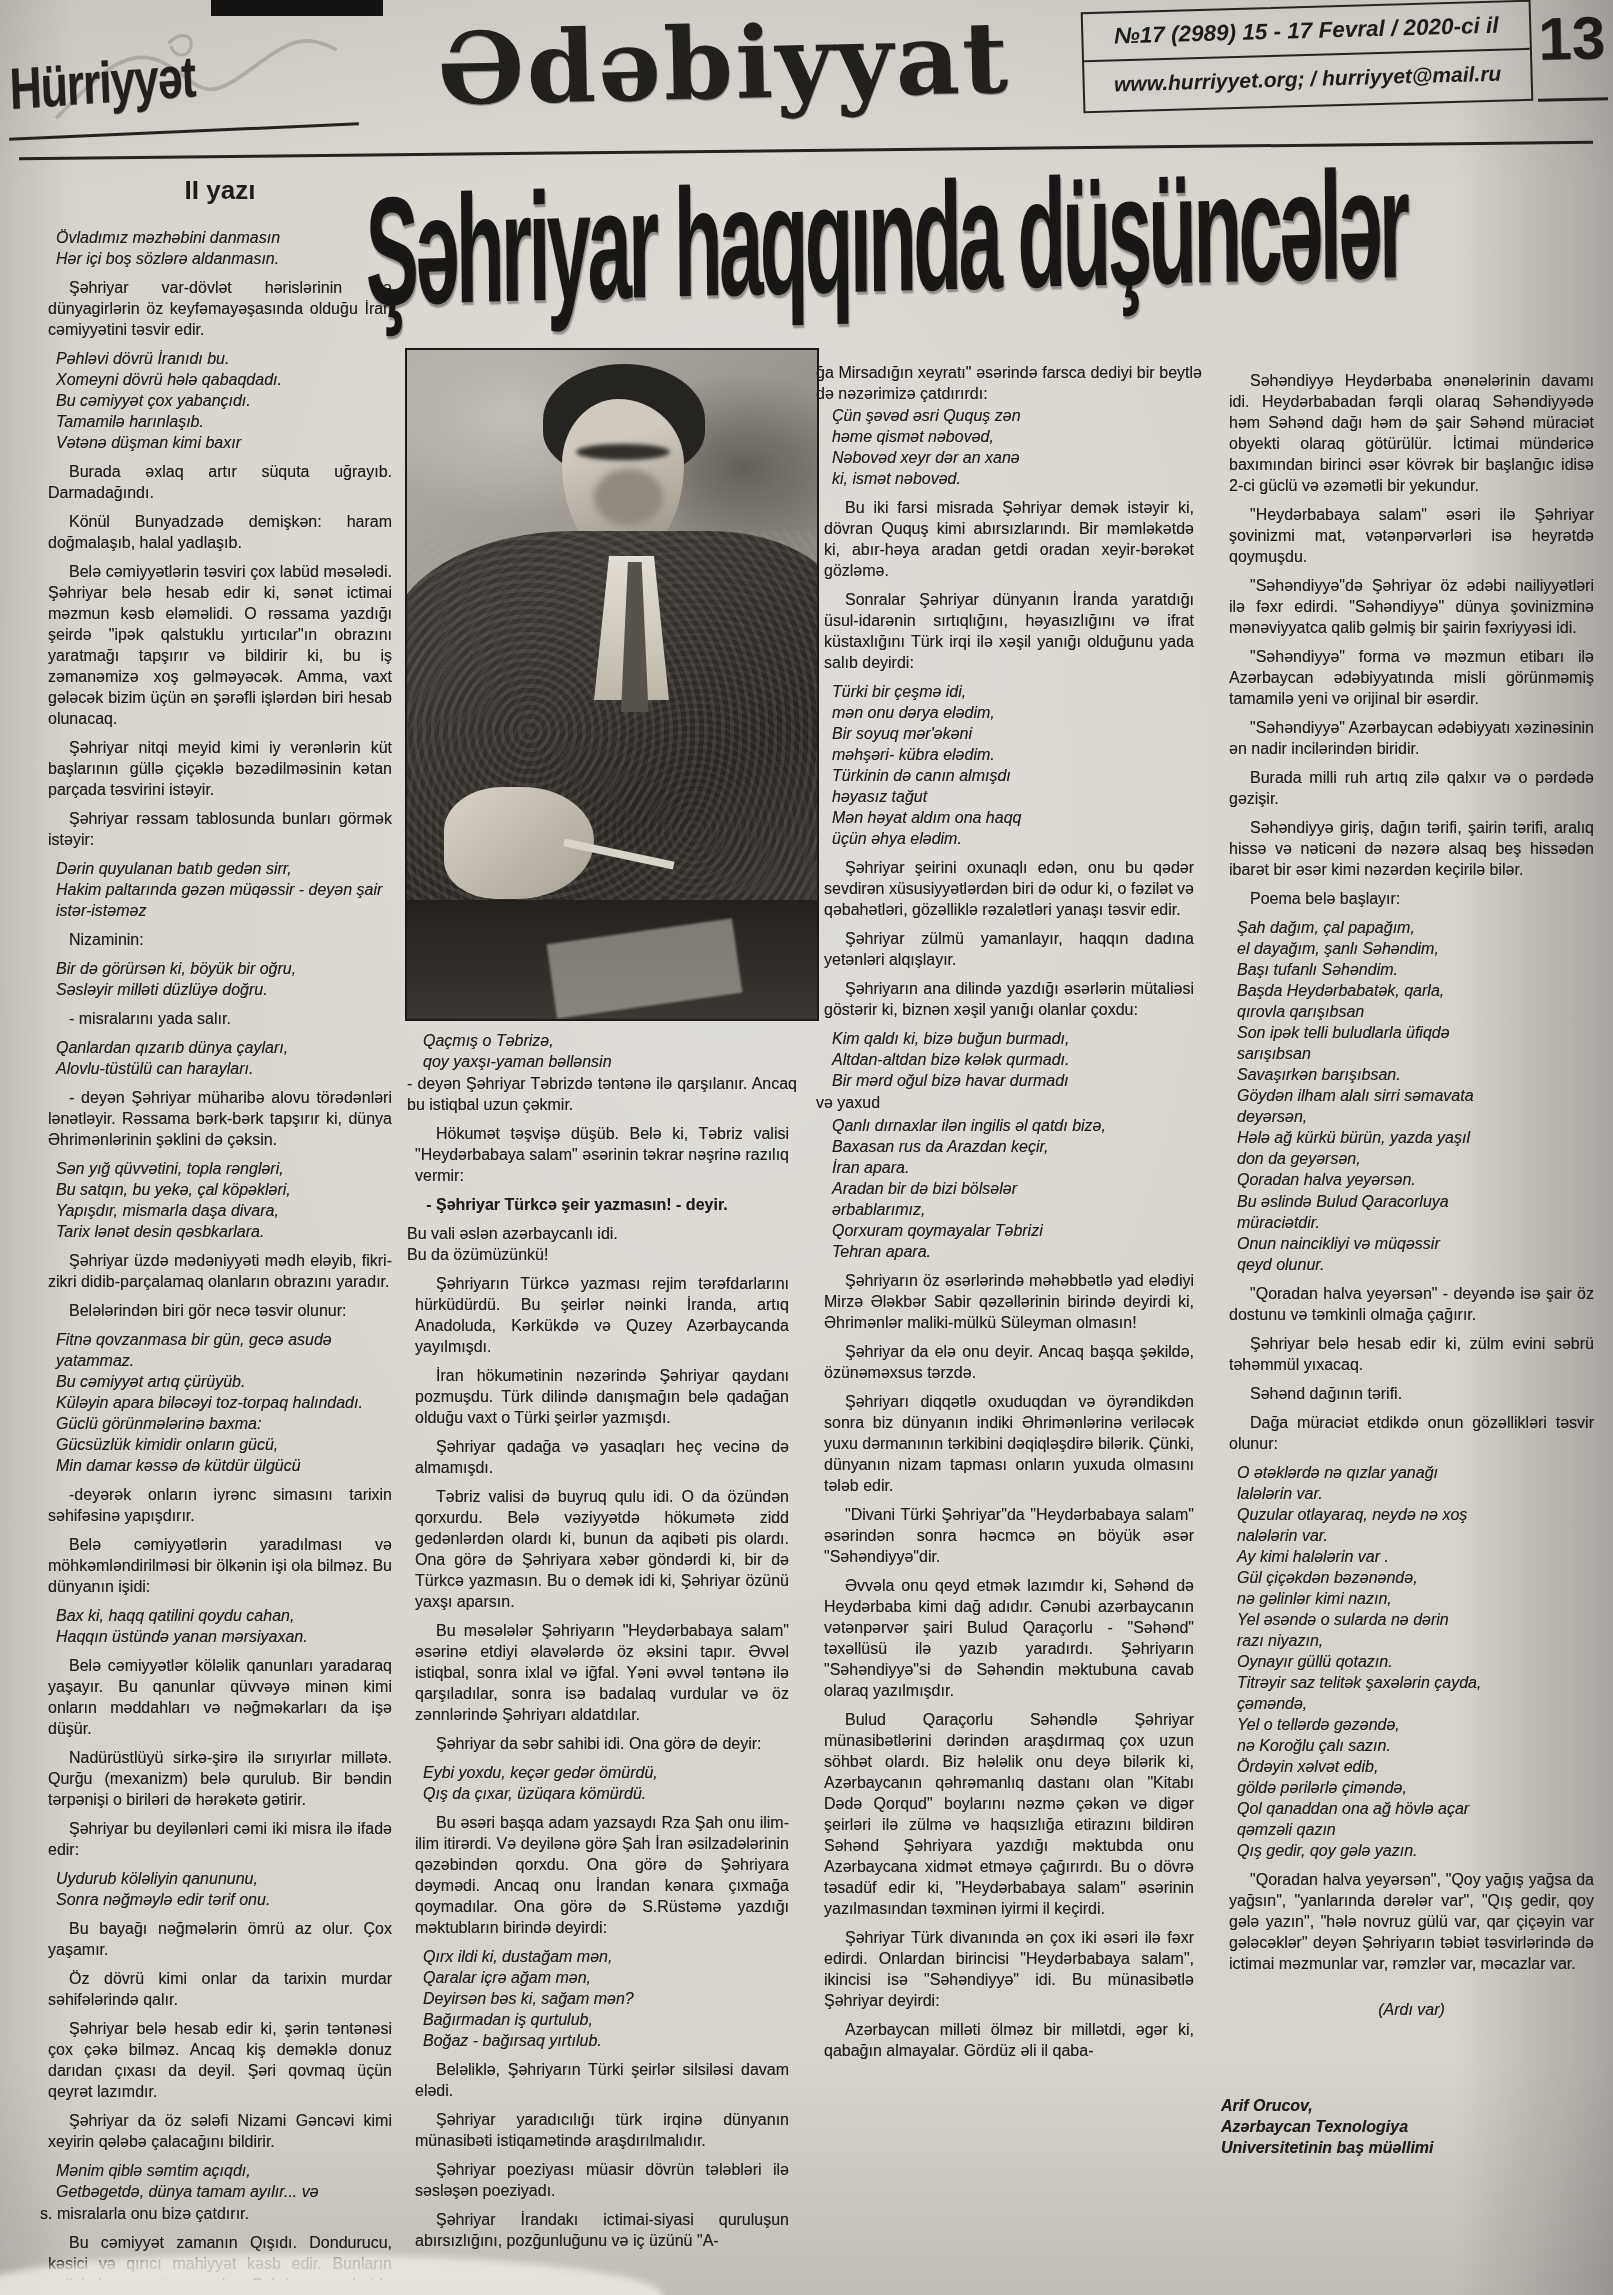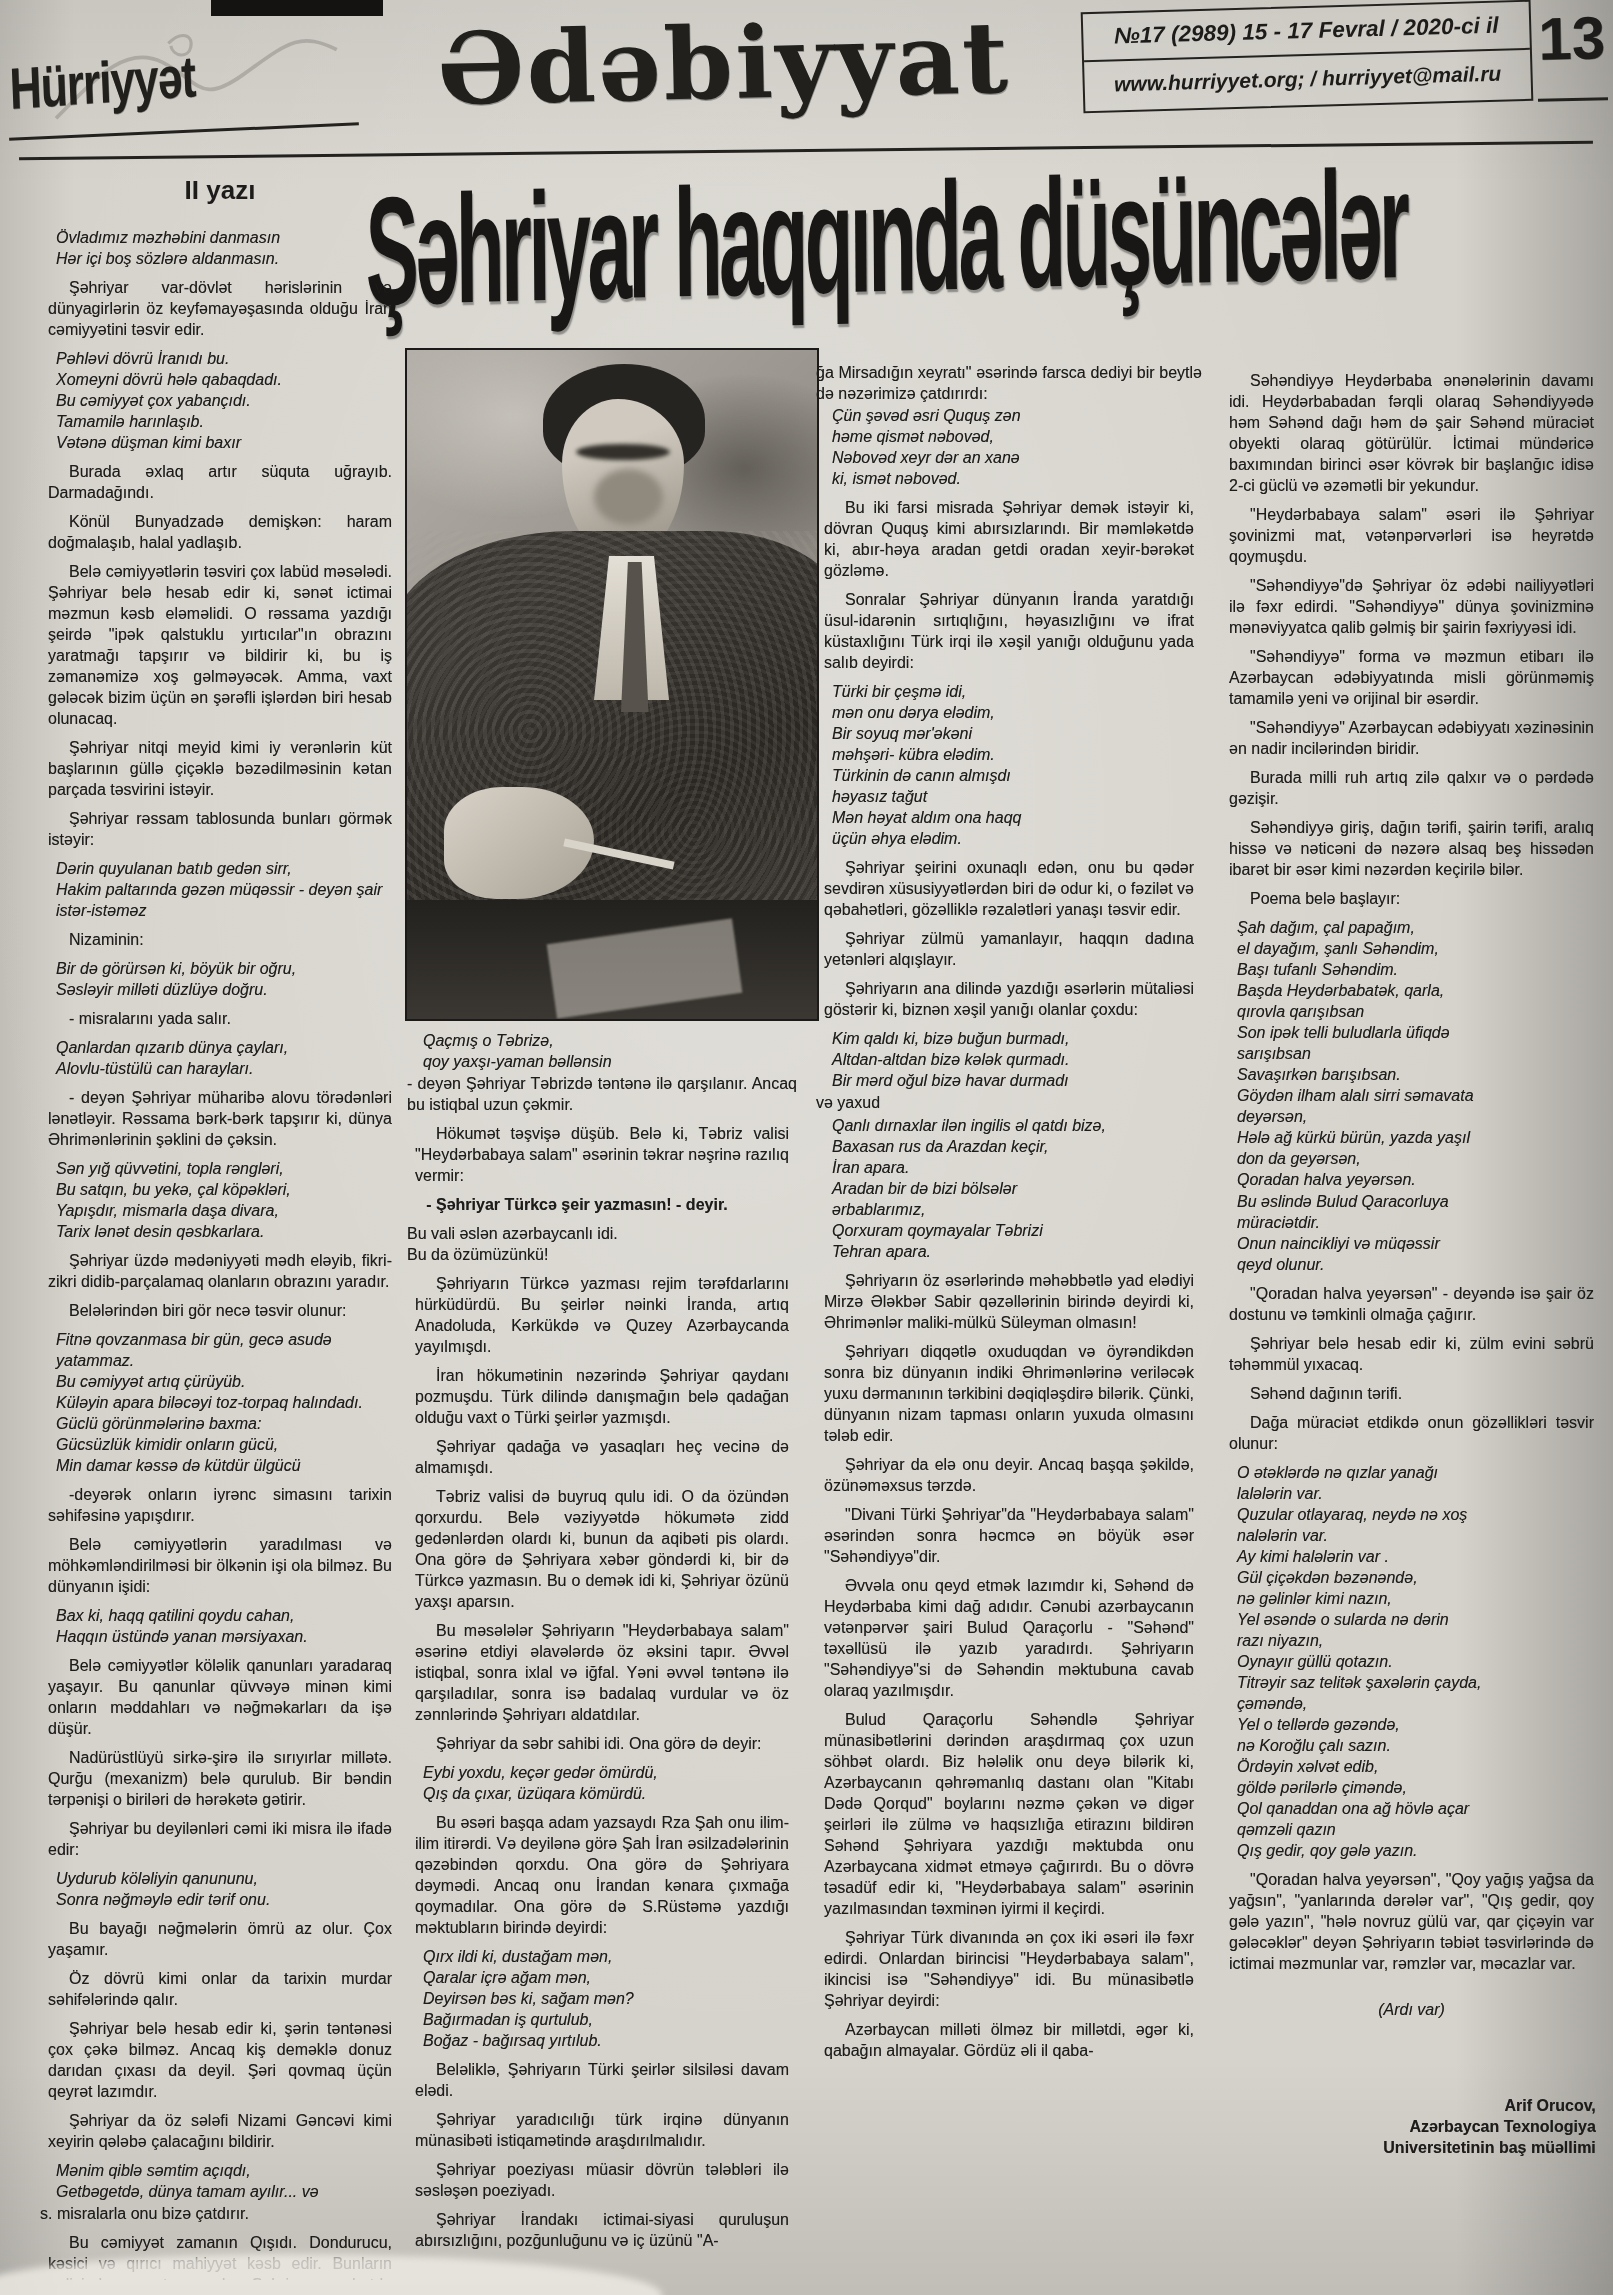--- a/index.html
+++ b/index.html
@@ -79,21 +79,21 @@
   #col1{left:40px;top:226px;width:360px;height:2054px;}
   #col2{left:407px;top:1029px;width:390px;height:1255px;}
   #col3{left:816px;top:362px;width:386px;height:1923px;}
   #col4{left:1221px;top:362px;width:381px;height:1923px;}
   .para{text-indent:21px;margin:8px;}
   .para-flush{text-indent:0;margin:0;}
   .para-bold{font-weight:bold;text-indent:11.2px;margin:8px;}
   .verse{margin:1.2px 0 1.2px 0;padding-left:16px;font-weight:normal;font-style:italic;text-align:left;}
   .verse-line{text-indent:0;}
   .center-note{text-align:center;font-weight:normal;font-style:italic;margin-top:25px;}
-  .byline{margin-top:75px;text-align:right;font-weight:bold;padding-right:6.2px;}
+  .byline{margin-top:75px;font-weight:bold;font-style:italic;padding-right:6.2px;}
   
   #torn{position:absolute;left:-25px;top:2254px;width:687px;height:75px;background:#efece6;border-radius:50% 60% 30% 40%;filter:blur(3.7px);opacity:.8;}
 </style>
 </head>
 <body>
 
 <div id="page">
 
   <div id="top-black-frag"></div>
 
@@ -279,22 +279,22 @@
       <div class="verse">
         <div class="verse-line">Qanlı dırnaxlar ilən ingilis əl qatdı bizə,</div>
         <div class="verse-line">Baxasan rus da Arazdan keçir,</div>
         <div class="verse-line">İran apara.</div>
         <div class="verse-line">Aradan bir də bizi bölsələr</div>
         <div class="verse-line">ərbablarımız,</div>
         <div class="verse-line">Qorxuram qoymayalar Təbrizi</div>
         <div class="verse-line">Tehran apara.</div>
       </div>
       <div class="para">Şəhriyarın öz əsərlərində məhəbbətlə yad elədiyi Mirzə Ələkbər Sabir qəzəllərinin birində deyirdi ki, Əhrimənlər maliki-mülkü Süleyman olmasın!</div>
+      <div class="para">Şəhriyar da elə onu deyir. Ancaq başqa şəkildə, özünəməxsus tərzdə.</div>
       <div class="para">Şəhriyarı diqqətlə oxuduqdan və öyrəndikdən sonra biz dünyanın indiki Əhrimənlərinə veriləcək yuxu dərmanının tərkibini dəqiqləşdirə bilərik. Çünki, dünyanın nizam tapması onların yuxuda olmasını tələb edir.</div>
-      <div class="para">Şəhriyar da elə onu deyir. Ancaq başqa şəkildə, özünəməxsus tərzdə.</div>
       <div class="para">"Divani Türki Şəhriyar"da "Heydərbabaya salam" əsərindən sonra həcmcə ən böyük əsər "Səhəndiyyə"dir.</div>
       <div class="para">Əvvəla onu qeyd etmək lazımdır ki, Səhənd də Heydərbaba kimi dağ adıdır. Cənubi azərbaycanın vətənpərvər şairi Bulud Qaraçorlu - "Səhənd" təxəllüsü ilə yazıb yaradırdı. Şəhriyarın "Səhəndiyyə"si də Səhəndin məktubuna cavab olaraq yazılmışdır.</div>
       <div class="para">Bulud Qaraçorlu Səhəndlə Şəhriyar münasibətlərini dərindən araşdırmaq çox uzun söhbət olardı. Biz hələlik onu deyə bilərik ki, Azərbaycanın qəhrəmanlıq dastanı olan "Kitabı Dədə Qorqud" boylarını nəzmə çəkən və digər şeirləri ilə zülmə və haqsızlığa etirazını bildirən Səhənd Şəhriyara yazdığı məktubda onu Azərbaycana xidmət etməyə çağırırdı. Bu o dövrə təsadüf edir ki, "Heydərbabaya salam" əsərinin yazılmasından təxminən iyirmi il keçirdi.</div>
       <div class="para">Şəhriyar Türk divanında ən çox iki əsəri ilə fəxr edirdi. Onlardan birincisi "Heydərbabaya salam", ikincisi isə "Səhəndiyyə" idi. Bu münasibətlə Şəhriyar deyirdi:</div>
       <div class="para">Azərbaycan milləti ölməz bir millətdi, əgər ki, qabağın almayalar. Gördüz əli il qaba-</div>
     </div>
   <div id="col4" class="col">
       <div class="para">Səhəndiyyə Heydərbaba ənənələrinin davamı idi. Heydərbabadan fərqli olaraq Səhəndiyyədə həm Səhənd dağı həm də şair Səhənd müraciət obyekti olaraq götürülür. İctimai mündəricə baxımından birinci əsər kövrək bir başlanğıc idisə 2-ci güclü və əzəmətli bir yekundur.</div>
       <div class="para">"Heydərbabaya salam" əsəri ilə Şəhriyar şovinizmi mat, vətənpərvərləri isə heyrətdə qoymuşdu.</div>
       <div class="para">"Səhəndiyyə"də Şəhriyar öz ədəbi nailiyyətləri ilə fəxr edirdi. "Səhəndiyyə" dünya şovinizminə mənəviyyatca qalib gəlmiş bir şairin fəxriyyəsi idi.</div>

